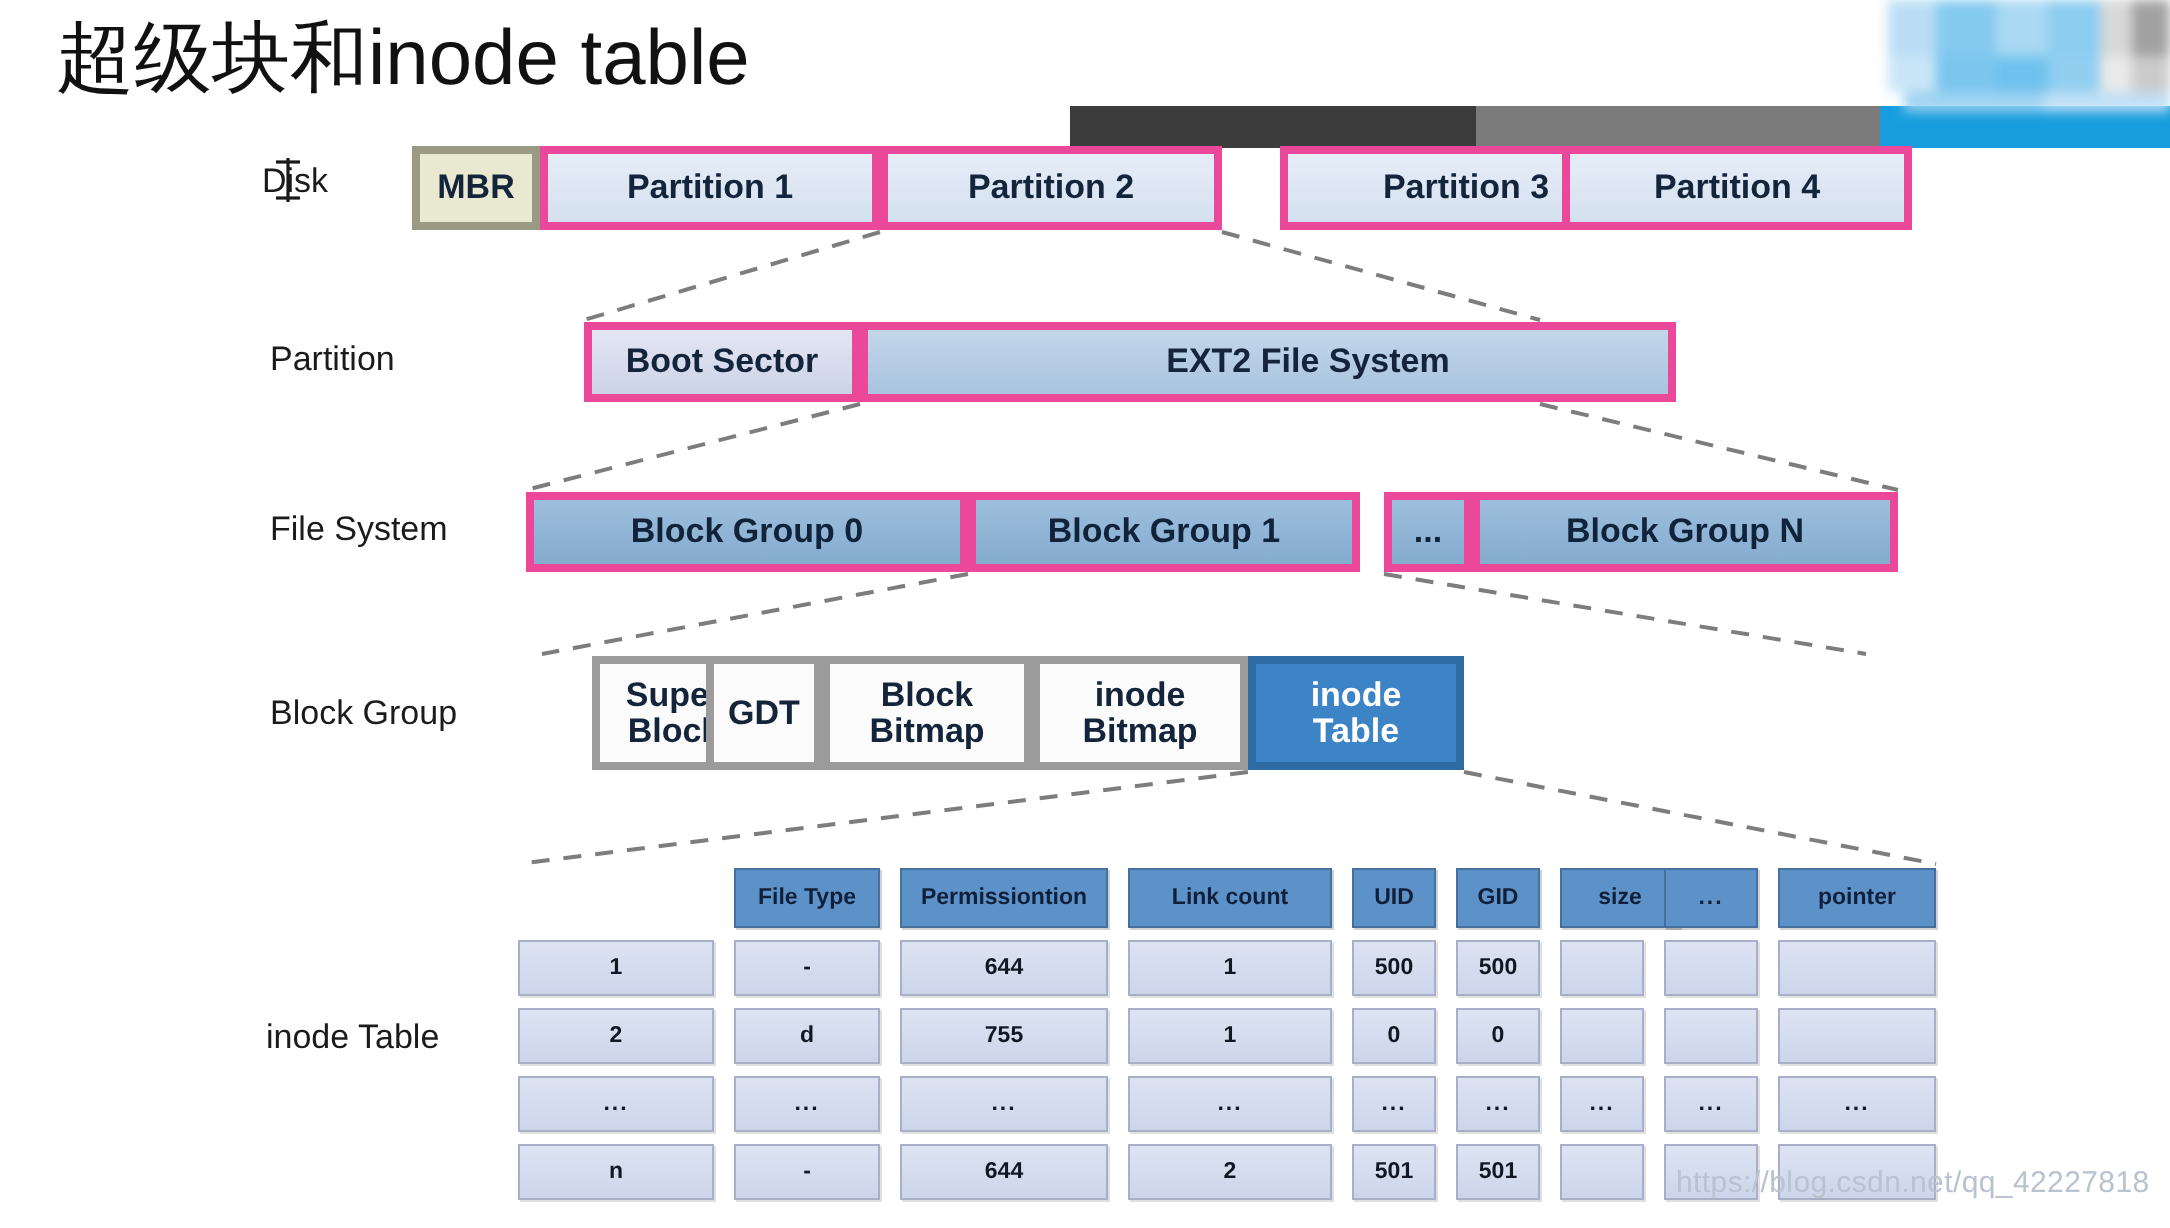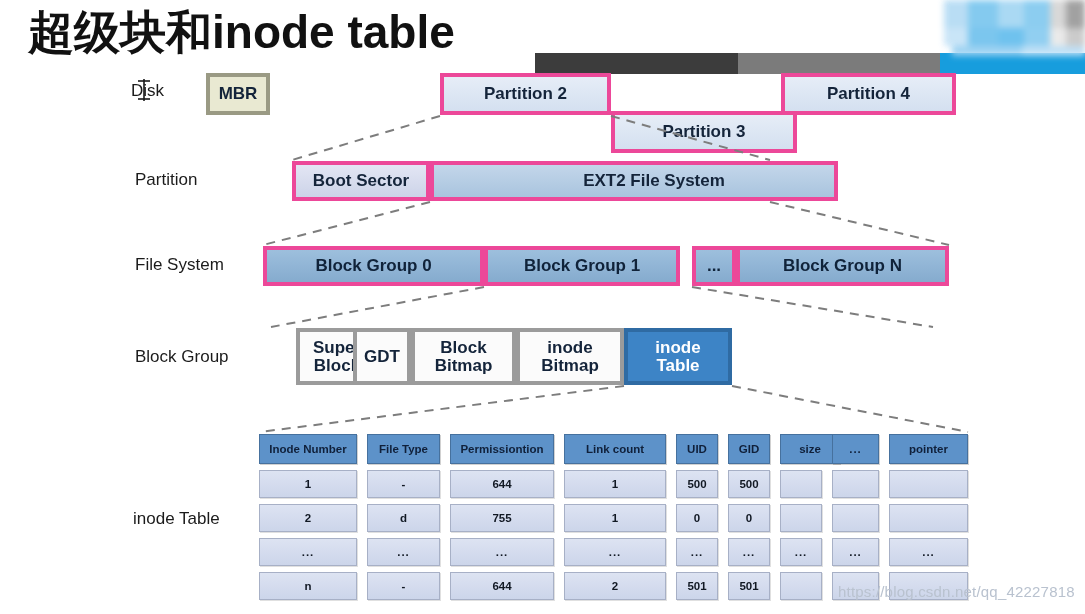--- a/index.html
+++ b/index.html
@@ -8,21 +8,21 @@
     background:#ffffff;
     font-family:"Liberation Sans","DejaVu Sans",sans-serif;
     overflow:hidden;
     position:relative;
   }
   .page{position:absolute;left:0;top:0;width:1085px;height:614px;}
 
   
   .title{
     position:absolute;left:28px;top:2px;
-    font-size:46px;font-weight:bold;color:#111111;
+    font-size:39px;font-weight:normal;color:#111111;
     letter-spacing:0px;white-space:nowrap;
   }
 
   
   .topbar{position:absolute;top:53px;height:21px;}
   .topbar.seg1{left:535px;width:203px;background:#3c3c3c;}
   .topbar.seg2{left:738px;width:202px;background:#7b7b7b;}
   .topbar.seg3{left:940px;width:145px;background:#179ddd;}
 
   
@@ -117,22 +117,23 @@
     <i style="left:80px;top:28px;width:26px;height:18px;background:#8ccdf1;"></i>
     <i style="left:106px;top:28px;width:16px;height:18px;background:#e9e9e9;"></i>
     <i style="left:122px;top:28px;width:19px;height:18px;background:#c9c9c9;"></i>
     <i style="left:8px;top:46px;width:70px;height:10px;background:#9ad1f2;"></i>
     <i style="left:78px;top:46px;width:63px;height:10px;background:#bcdff6;"></i>
   </div>
 
   <div class="rowlabel" style="left:131px;top:81px;">Disk</div>
 
   <div class="box mbr" style="left:206px;top:73px;width:64px;height:42px;">MBR</div>
+  <div class="box part" style="left:270px;top:73px;width:170px;height:42px;">Partition 1</div>
   <div class="box part" style="left:440px;top:73px;width:171px;height:42px;">Partition 2</div>
-  <div class="box part" style="left:611px;top:73px;width:186px;height:42px;margin-top:38px;">Partition 3</div>
+  <div class="box part" style="left:640px;top:73px;width:186px;height:42px;">Partition 3</div>
   <div class="box part" style="left:781px;top:73px;width:175px;height:42px;">Partition 4</div>
 
   <svg class="cursor" viewBox="0 0 22 24">
     <g stroke="#1a1a1a" stroke-width="1.6" fill="none">
       <line x1="11" y1="1" x2="11" y2="23"></line>
       <line x1="5" y1="3" x2="17" y2="3"></line>
       <line x1="5" y1="21" x2="17" y2="21"></line>
     </g>
   </svg>
 
@@ -168,21 +169,20 @@
   </div>
 
   <div class="box hl" style="left:624px;top:328px;width:108px;height:57px;flex-direction:column;">
     <span class="two">inode</span>
     <span class="two">Table</span>
   </div>
 
 
   <div class="rowlabel" style="left:133px;top:509px;">inode Table</div>
 
-  <div class="ihead" style="left:259px;top:434px;width:98px;height:30px;">Inode Number</div>
   <div class="ihead" style="left:367px;top:434px;width:73px;height:30px;">File Type</div>
   <div class="ihead" style="left:450px;top:434px;width:104px;height:30px;">Permissiontion</div>
   <div class="ihead" style="left:564px;top:434px;width:102px;height:30px;">Link count</div>
   <div class="ihead" style="left:676px;top:434px;width:42px;height:30px;">UID</div>
   <div class="ihead" style="left:728px;top:434px;width:42px;height:30px;">GID</div>
   <div class="ihead" style="left:780px;top:434px;width:60px;height:30px;">size</div>
   <div class="ihead dots" style="left:832px;top:434px;width:47px;height:30px;">...</div>
   <div class="ihead" style="left:889px;top:434px;width:79px;height:30px;">pointer</div>
 
   <div class="icell" style="left:259px;top:470px;width:98px;height:28px;">1</div>

